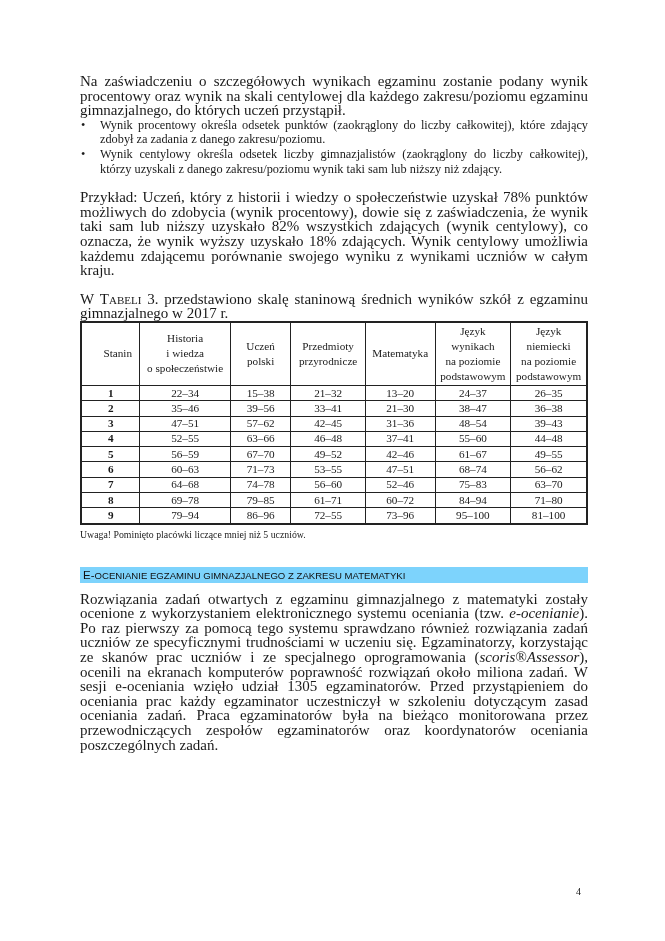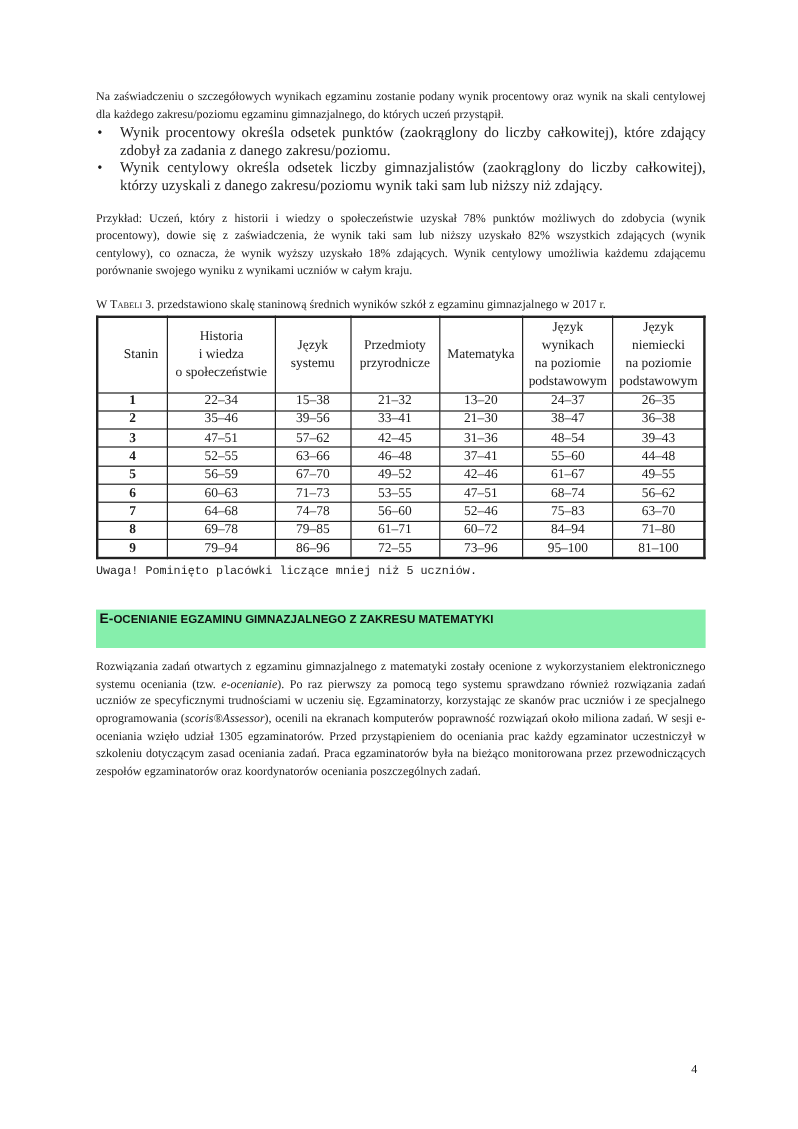--- a/index.html
+++ b/index.html
@@ -1,35 +1,35 @@
 <!DOCTYPE html>
 <html><head>
 <meta charset="utf-8">
 <style>
   html, body { margin: 0; padding: 0; background: #ffffff; }
   body { width: 665px; height: 941px; position: relative; overflow: hidden;
          font-family: "Liberation Serif", serif; color: #1a1a1a; }
   .page { position: absolute; left: 80px; top: 74px; width: 508px; }
-  p { margin: 0; font-size: 10px; line-height: 14.6px; text-align: justify; }
+  p { margin: 0; font-size: 15px; line-height: 14.6px; text-align: justify; }
   ul.bullets { margin: 0; padding: 0; list-style: none; }
   ul.bullets li { position: relative; padding-left: 20px; font-size: 12.3px; line-height: 14.6px; text-align: justify; }
   ul.bullets li .dot { position: absolute; left: 1px; top: 0; }
   b { font-weight: normal; }
   .gap { height: 14px; }
   .sc { font-variant: small-caps; margin-top: 12px; }
   .caption { font-size: 9.4px; font-variant: small-caps; margin-top: 8px; margin-bottom: 3px; letter-spacing: 0; }
   table.stanin { border-collapse: collapse; width: 508px; font-size: 11.2px; }
   table.stanin th, table.stanin td { border: 1px solid #222; text-align: center; font-weight: normal; padding: 0; }
   table.stanin thead th { line-height: 15px; padding: 1px 2px; }
   table.stanin tbody td { height: 14.3px; line-height: 13px; }
   table.stanin tbody td.sn { font-weight: bold; }
   table.stanin { border: 2px solid #222; }
-  .note { font-size: 9.8px; margin-top: 4px; font-family: Liberation Mono, monospace; }
-  .section-bar { margin-top: 27px; background: #86efac; height: 32px; line-height: 17px; padding-left: 3px;
-                 font-family: "Liberation Sans", sans-serif; font-weight: bold; font-size: 11.5px; color: #111; }
+  .note { font-size: 9.8px; margin-top: 4px; }
+  .section-bar { margin-top: 27px; background: #7dd3fc; height: 16px; line-height: 17px; padding-left: 3px;
+                 font-family: "Liberation Sans", sans-serif; font-weight: normal; font-size: 11.5px; color: #111; }
   .section-bar .small { font-size: 9.6px; }
   .section-body { margin-top: 9px; }
   .pagenum { position: absolute; left: 576px; top: 886px; font-size: 10px; }
 </style>
 </head>
 <body>
 
 <div class="page">
 
   <p>Na zaświadczeniu o szczegółowych wynikach egzaminu zostanie podany wynik procentowy oraz wynik na skali centylowej dla każdego zakresu/poziomu egzaminu gimnazjalnego, do których uczeń przystąpił.</p>
@@ -57,21 +57,21 @@
       <tr id="thead-row">
           <th style="width: 46px; padding-left: 16px;">
             <div>Stanin</div>
           </th>
           <th style="width: 96px;">
             <div>Historia</div>
             <div>i wiedza</div>
             <div>o społeczeństwie</div>
           </th>
           <th style="width: 72px;">
-            <div>Język systemu</div>
+            <div>Uczeń polski</div>
           </th>
           <th style="width: 76px;">
             <div>Przedmioty</div>
             <div>przyrodnicze</div>
           </th>
           <th style="width: 70px;">
             <div>Matematyka</div>
           </th>
           <th style="width: 74px;">
             <div>Język</div>

